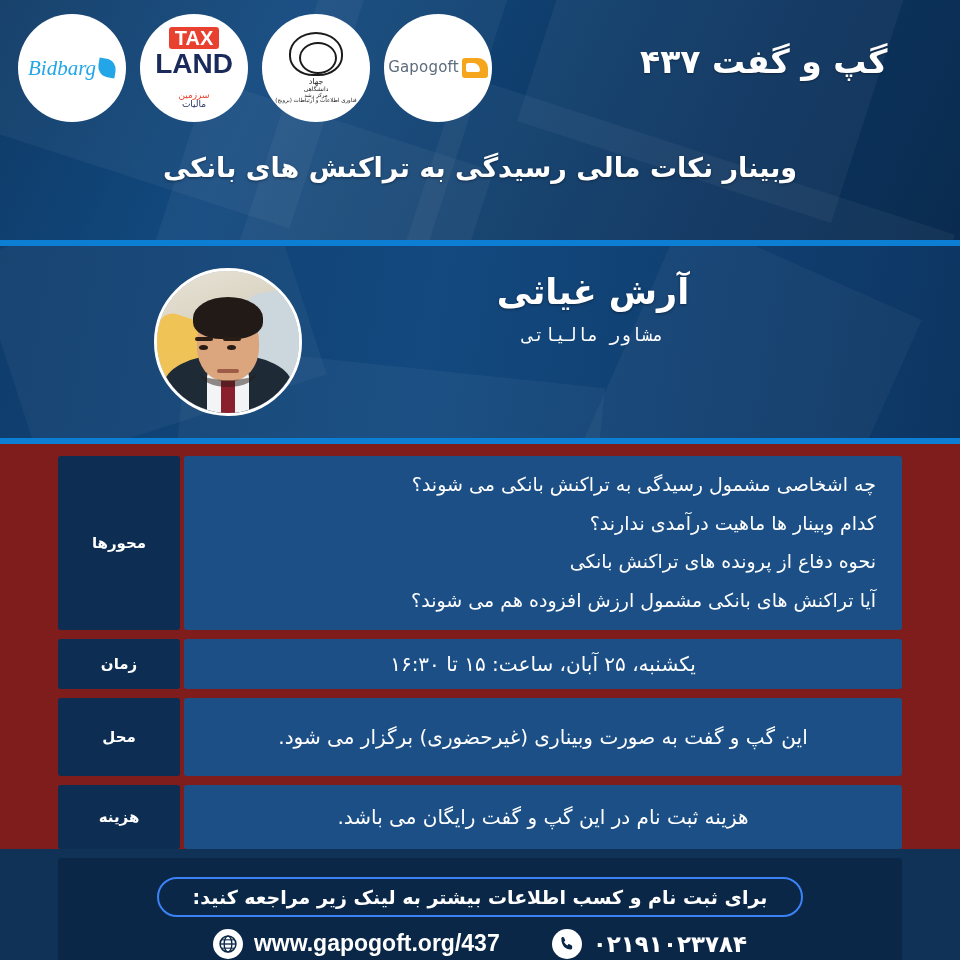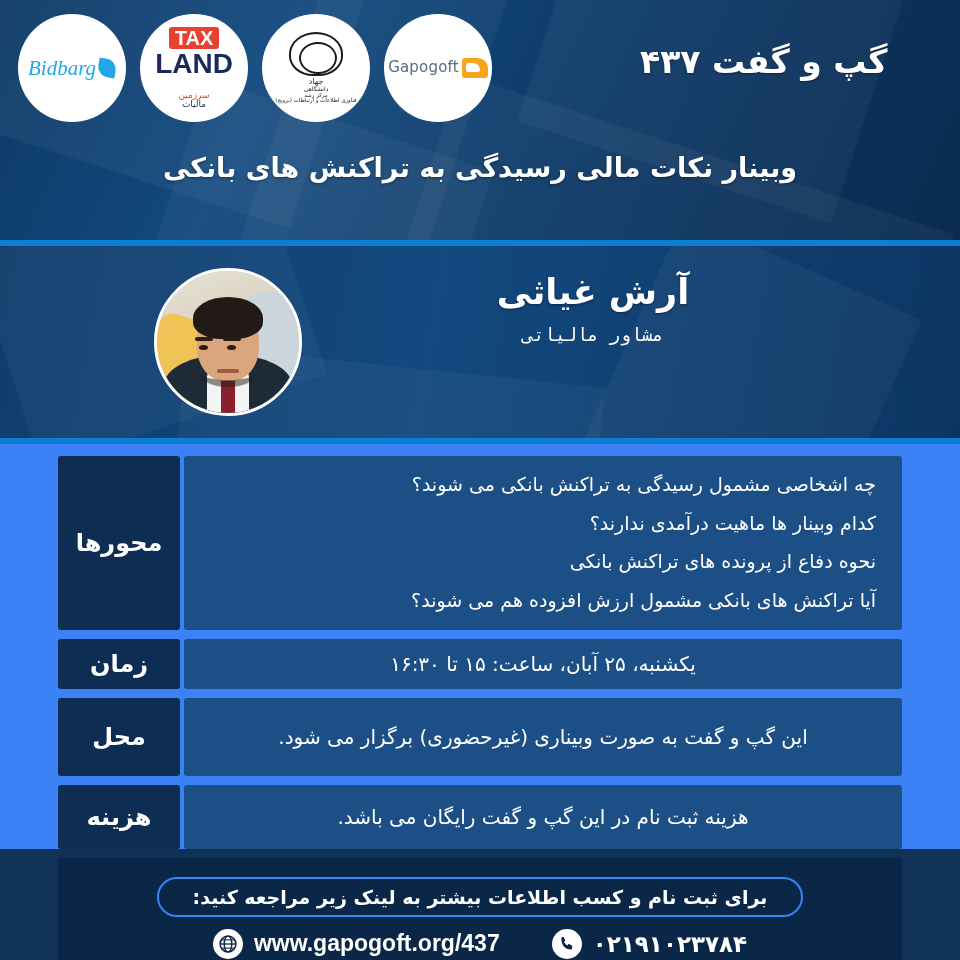--- a/index.html
+++ b/index.html
@@ -256,38 +256,38 @@
   .speaker-role {
     color: #ffffff;
     font-size: 18px;
     margin-top: 12px;
     font-family: Liberation Mono, monospace;
   }
 
   
   .content {
     flex: 1;
-    background: #3b82f6;
+    background: #7f1d1d;
     position: relative;
     padding: 12px 58px 0 58px;
     display: flex;
     flex-direction: column;
     gap: 9px;
   }
   .row {
     display: flex;
     align-items: stretch;
     gap: 4px;
   }
   .row .label {
     width: 122px;
     flex: none;
     background: #0d2d52;
     color: #ffffff;
-    font-size: 24px;
+    font-size: 15px;
     font-weight: bold;
     display: flex;
     align-items: center;
     justify-content: center;
     border-radius: 3px;
   }
   .row .value {
     flex: 1;
     background: #1b4f85;
     border-radius: 3px;

